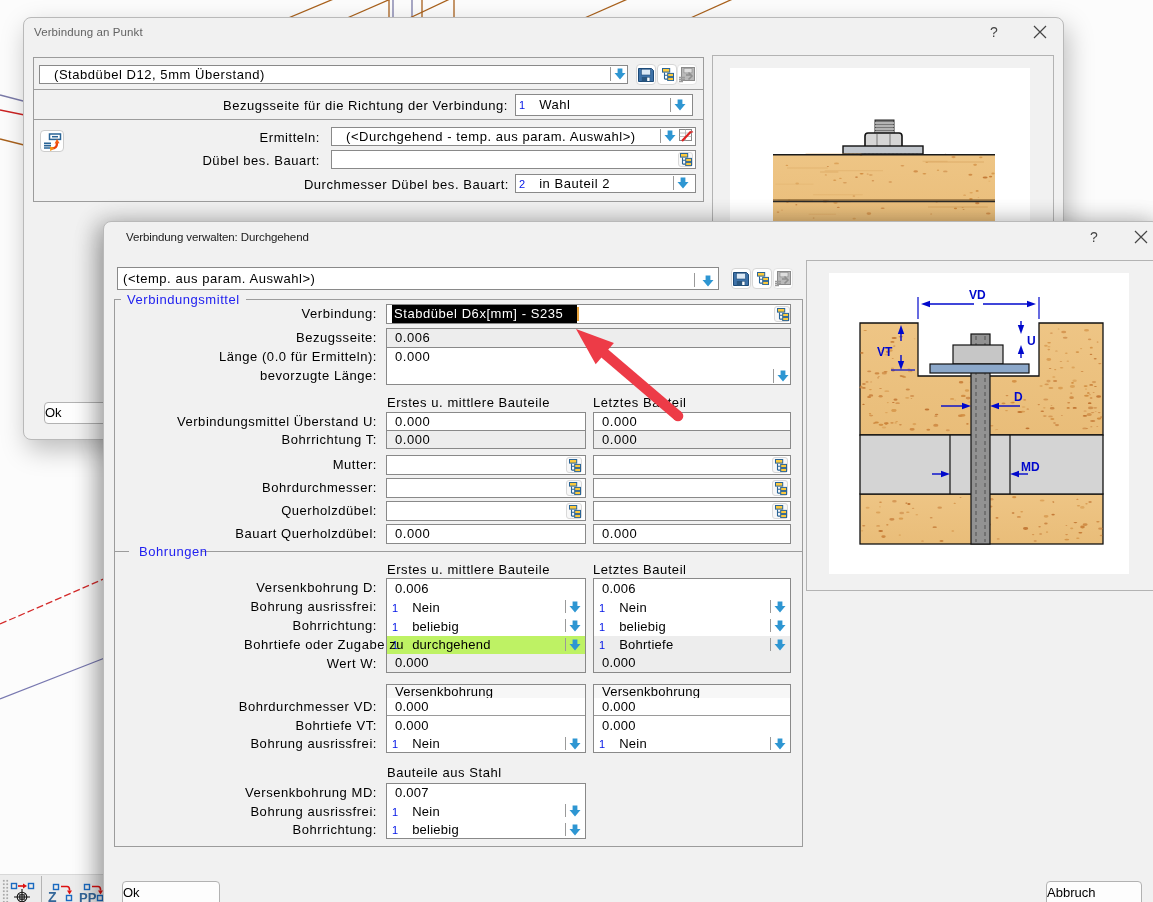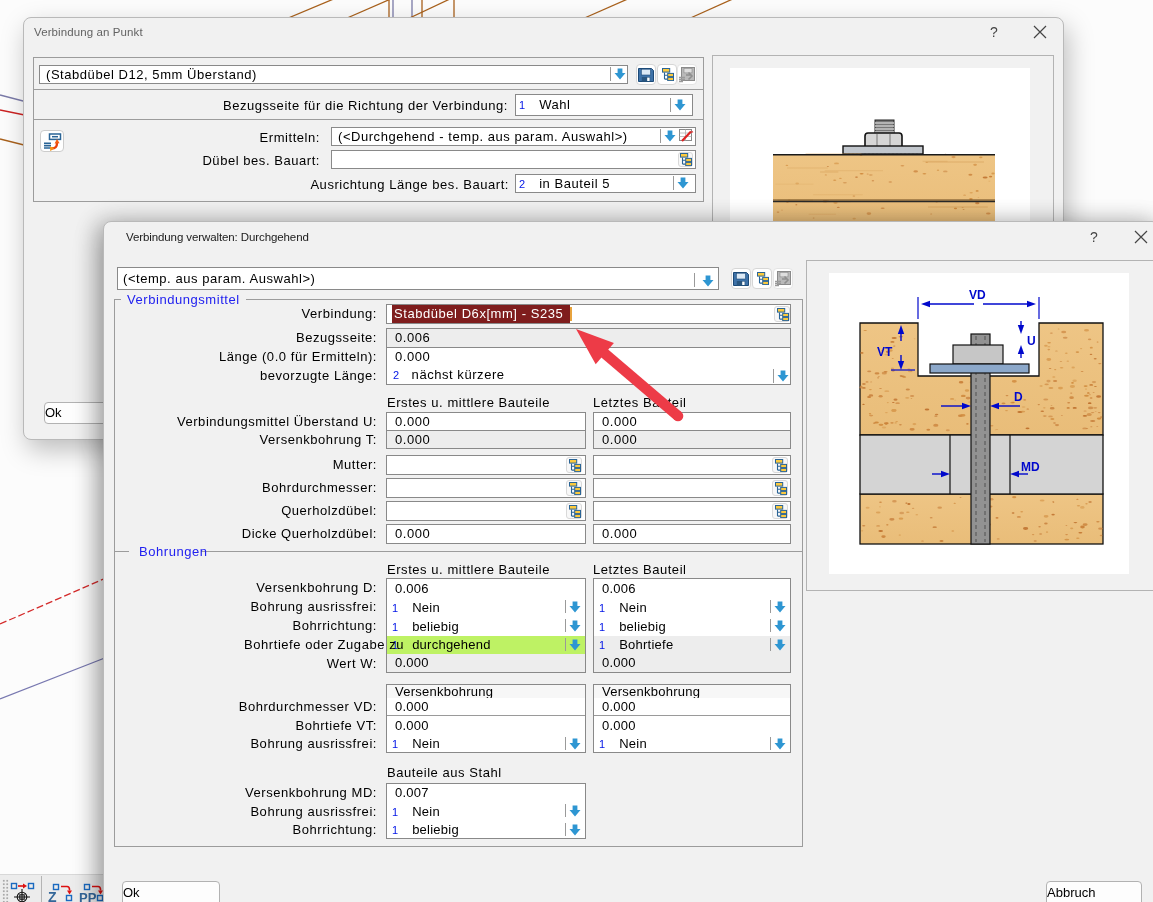--- a/index.html
+++ b/index.html
@@ -1,20 +1,20 @@
 <!DOCTYPE html>
 <html><head><meta charset="utf-8"><title>d</title><style>
 html,body{margin:0;padding:0}
 body{width:1153px;height:902px;overflow:hidden;position:relative;
  font-family:"Liberation Sans",sans-serif;background:#fcfcfc}
 .abs{position:absolute}
 .dlg{position:absolute;background:#f1f1f1;border:1px solid #b9b9b9;border-radius:8px;box-sizing:border-box}
 .ttl{position:absolute;font-size:11.5px;letter-spacing:0.1px;white-space:nowrap}
 .f{position:absolute;box-sizing:border-box;border:1px solid #898989;background:#fff;
- font-size:13px;letter-spacing:.55px;color:#000;white-space:nowrap;overflow:hidden;padding-left:6px}
+ font-size:13px;letter-spacing:.55px;color:#000;white-space:nowrap;overflow:hidden;padding-left:14px}
 .fg{background:#ededed}
 .lab{position:absolute;font-size:13px;letter-spacing:.55px;color:#000;white-space:nowrap;text-align:right}
 .hdr{position:absolute;font-size:13px;letter-spacing:.55px;color:#000;white-space:nowrap}
 .num{color:#0014e6;font-size:11px;letter-spacing:0}
 .grp{position:absolute;font-size:13px;letter-spacing:.55px;color:#2121f0;white-space:nowrap}
 .gmask{position:absolute;height:3px;background:#f1f1f1}
 .btn{position:absolute;background:#fdfdfd;border:1px solid #b2b2b2;border-radius:4px;box-sizing:border-box;
  font-size:13px;color:#000;text-align:left}
 .ib{position:absolute;width:20px;height:21px;background:#fff;border:1px solid #d6d6d6;border-radius:4px;
  box-sizing:border-box;display:flex;align-items:center;justify-content:center}
@@ -143,22 +143,22 @@
 <div class="lab" style="right:833px;top:153px">Dübel bes. Bauart:</div>
 <div class="f" style="left:331px;top:150px;width:365px;height:19px"></div>
 <div class="tb" style="left:678px;top:152px;width:15px;height:15px">
     <svg width="13" height="13" viewBox="0 0 13 13">
       <path d="M3.5 4.5v6.6M3.5 7.2h3.2M3.5 11.1h3.2" stroke="#2a6496" stroke-width="1.1" fill="none"></path>
       <rect x="1.5" y="0.5" width="7.2" height="3.6" fill="#fbc93d" stroke="#2a6496"></rect>
       <rect x="6.7" y="5.4" width="5.8" height="3.2" fill="#fbc93d" stroke="#2a6496"></rect>
       <rect x="6.7" y="9.4" width="5.8" height="3.2" fill="#fbc93d" stroke="#2a6496"></rect>
     </svg>
   </div>
-<div class="lab" style="right:644px;top:177px">Ausrichtung Länge bes. Bauart:</div>
-<div class="f" style="left:515px;top:174px;width:181px;height:19px;line-height:17px;padding-left:3px"><span class="num">2</span><span style="padding-left:14px">in Bauteil 5</span></div>
+<div class="lab" style="right:644px;top:177px">Durchmesser Dübel bes. Bauart:</div>
+<div class="f" style="left:515px;top:174px;width:181px;height:19px;line-height:17px;padding-left:3px"><span class="num">2</span><span style="padding-left:14px">in Bauteil 2</span></div>
 <div class="dd" style="left:673px;top:176px">
     <div class="ddsep"></div>
     <svg width="12" height="12" viewBox="0 0 12 12">
       <path d="M3.6 0.5h4.8v4.6h3.1L6 11.4 0.5 5.1h3.1z" fill="#2e96d2"></path>
     </svg>
   </div>
 <div class="abs" style="left:712px;top:55px;width:342px;height:305px;border:1px solid #b3b3b3;box-sizing:border-box"></div>
 <div class="abs" style="left:730px;top:68px;width:300px;height:277px;background:#fff"></div>
 <svg class="abs" style="left:730px;top:68px" width="300" height="277">
     <defs>
@@ -393,49 +393,48 @@
       <path d="M1 11.5h6M1 13.5h6M1 15.5h4" stroke="#9a9a9a" stroke-width="1.3"></path>
     </svg>
   </div>
 <div class="abs" style="left:114px;top:299px;width:689px;height:253px;border:1px solid #9c9c9c;box-sizing:border-box"></div>
 <div class="abs" style="left:114px;top:551px;width:689px;height:296px;border:1px solid #9c9c9c;box-sizing:border-box"></div>
 <div class="gmask" style="left:121px;top:298px;width:125px"></div>
 <div class="grp" style="left:127px;top:292px">Verbindungsmittel</div>
 <div class="gmask" style="left:129px;top:550px;width:72px"></div>
 <div class="grp" style="left:139px;top:544px">Bohrungen</div>
 <div class="lab" style="right:776px;top:306px">Verbindung:</div>
-<div class="f" style="left:386px;top:304px;width:405px;height:20px;line-height:18px;padding-left:5px"><span style="background:#7f1d1d;color:#fff;padding:1px 7px 2px 2px">Stabdübel D6x[mm] - S235</span><span style="display:inline-block;width:2px;height:14px;background:#e8a33d;vertical-align:-3px"></span></div>
+<div class="f" style="left:386px;top:304px;width:405px;height:20px;line-height:18px;padding-left:5px"><span style="background:#000000;color:#fff;padding:1px 14px 2px 2px">Stabdübel D6x[mm] - S235</span><span style="display:inline-block;width:2px;height:14px;background:#e8a33d;vertical-align:-3px"></span></div>
 <div class="tb" style="left:774px;top:306px;width:16px;height:16px">
     <svg width="13" height="13" viewBox="0 0 13 13">
       <path d="M3.5 4.5v6.6M3.5 7.2h3.2M3.5 11.1h3.2" stroke="#2a6496" stroke-width="1.1" fill="none"></path>
       <rect x="1.5" y="0.5" width="7.2" height="3.6" fill="#fbc93d" stroke="#2a6496"></rect>
       <rect x="6.7" y="5.4" width="5.8" height="3.2" fill="#fbc93d" stroke="#2a6496"></rect>
       <rect x="6.7" y="9.4" width="5.8" height="3.2" fill="#fbc93d" stroke="#2a6496"></rect>
     </svg>
   </div>
 <div class="lab" style="right:776px;top:330px">Bezugsseite:</div>
 <div class="f fg" style="left:386px;top:328px;width:405px;height:20px;line-height:18px;padding-left:8px">0.006</div>
 <div class="lab" style="right:776px;top:349px">Länge (0.0 für Ermitteln):</div>
 <div class="f" style="left:386px;top:347px;width:405px;height:38px;line-height:17px;padding-left:0">
     <div style="padding-left:8px;height:18px;line-height:17px">0.000</div>
-    <div style="padding-left:6px;height:18px;line-height:17px"><span class="num">2</span>&nbsp;&nbsp; nächst kürzere</div>
   </div>
 <div class="lab" style="right:776px;top:368px">bevorzugte Länge:</div>
 <div class="dd" style="left:773px;top:369px">
     <div class="ddsep"></div>
     <svg width="12" height="12" viewBox="0 0 12 12">
       <path d="M3.6 0.5h4.8v4.6h3.1L6 11.4 0.5 5.1h3.1z" fill="#2e96d2"></path>
     </svg>
   </div>
 <div class="hdr" style="left:387px;top:395px">Erstes u. mittlere Bauteile</div>
 <div class="hdr" style="left:593px;top:395px">Letztes Bauteil</div>
 <div class="lab" style="right:776px;top:414px">Verbindungsmittel Überstand U:</div>
 <div class="f" style="left:386px;top:412px;width:200px;height:19px;line-height:17px;padding-left:8px">0.000</div>
 <div class="f" style="left:593px;top:412px;width:198px;height:19px;line-height:17px;padding-left:8px">0.000</div>
-<div class="lab" style="right:776px;top:432px">Versenkbohrung T:</div>
+<div class="lab" style="right:776px;top:432px">Bohrrichtung T:</div>
 <div class="f fg" style="left:386px;top:430px;width:200px;height:19px;line-height:17px;padding-left:8px">0.000</div>
 <div class="f fg" style="left:593px;top:430px;width:198px;height:19px;line-height:17px;padding-left:8px">0.000</div>
 <div class="lab" style="right:776px;top:457px">Mutter:</div>
 <div class="f" style="left:386px;top:455px;width:200px;height:20px"></div>
 <div class="f" style="left:593px;top:455px;width:198px;height:20px"></div>
 <div class="tb" style="left:566px;top:457px;width:16px;height:16px">
     <svg width="13" height="13" viewBox="0 0 13 13">
       <path d="M3.5 4.5v6.6M3.5 7.2h3.2M3.5 11.1h3.2" stroke="#2a6496" stroke-width="1.1" fill="none"></path>
       <rect x="1.5" y="0.5" width="7.2" height="3.6" fill="#fbc93d" stroke="#2a6496"></rect>
       <rect x="6.7" y="5.4" width="5.8" height="3.2" fill="#fbc93d" stroke="#2a6496"></rect>
@@ -481,21 +480,21 @@
     </svg>
   </div>
 <div class="tb" style="left:772px;top:503px;width:16px;height:16px">
     <svg width="13" height="13" viewBox="0 0 13 13">
       <path d="M3.5 4.5v6.6M3.5 7.2h3.2M3.5 11.1h3.2" stroke="#2a6496" stroke-width="1.1" fill="none"></path>
       <rect x="1.5" y="0.5" width="7.2" height="3.6" fill="#fbc93d" stroke="#2a6496"></rect>
       <rect x="6.7" y="5.4" width="5.8" height="3.2" fill="#fbc93d" stroke="#2a6496"></rect>
       <rect x="6.7" y="9.4" width="5.8" height="3.2" fill="#fbc93d" stroke="#2a6496"></rect>
     </svg>
   </div>
-<div class="lab" style="right:776px;top:526px">Dicke Querholzdübel:</div>
+<div class="lab" style="right:776px;top:526px">Bauart Querholzdübel:</div>
 <div class="f" style="left:386px;top:524px;width:200px;height:20px;line-height:18px;padding-left:8px">0.000</div>
 <div class="f" style="left:593px;top:524px;width:198px;height:20px;line-height:18px;padding-left:8px">0.000</div>
 <div class="hdr" style="left:387px;top:562px">Erstes u. mittlere Bauteile</div>
 <div class="hdr" style="left:593px;top:562px">Letztes Bauteil</div>
 <div class="abs" style="left:386px;top:578px;width:200px;height:95px;border:1px solid #898989;background:#fff;box-sizing:border-box">
     <div style="position:relative;height:19px;background:#ffffff;font-size:13px;letter-spacing:.25px;line-height:19px;white-space:nowrap"><span style="padding-left:8px">0.006</span></div>
     <div style="position:relative;height:19px;background:#ffffff;font-size:13px;letter-spacing:.25px;line-height:19px;white-space:nowrap"><span class="num" style="padding-left:5px">1</span><span style="padding-left:14px">Nein</span><span style="position:absolute;right:4px;top:2px;display:flex;align-items:center">
         <span class="ddsep" style="height:13px"></span>
         <svg width="12" height="12" viewBox="0 0 12 12">
           <path d="M3.6 0.5h4.8v4.6h3.1L6 11.4 0.5 5.1h3.1z" fill="#2e96d2"></path>

